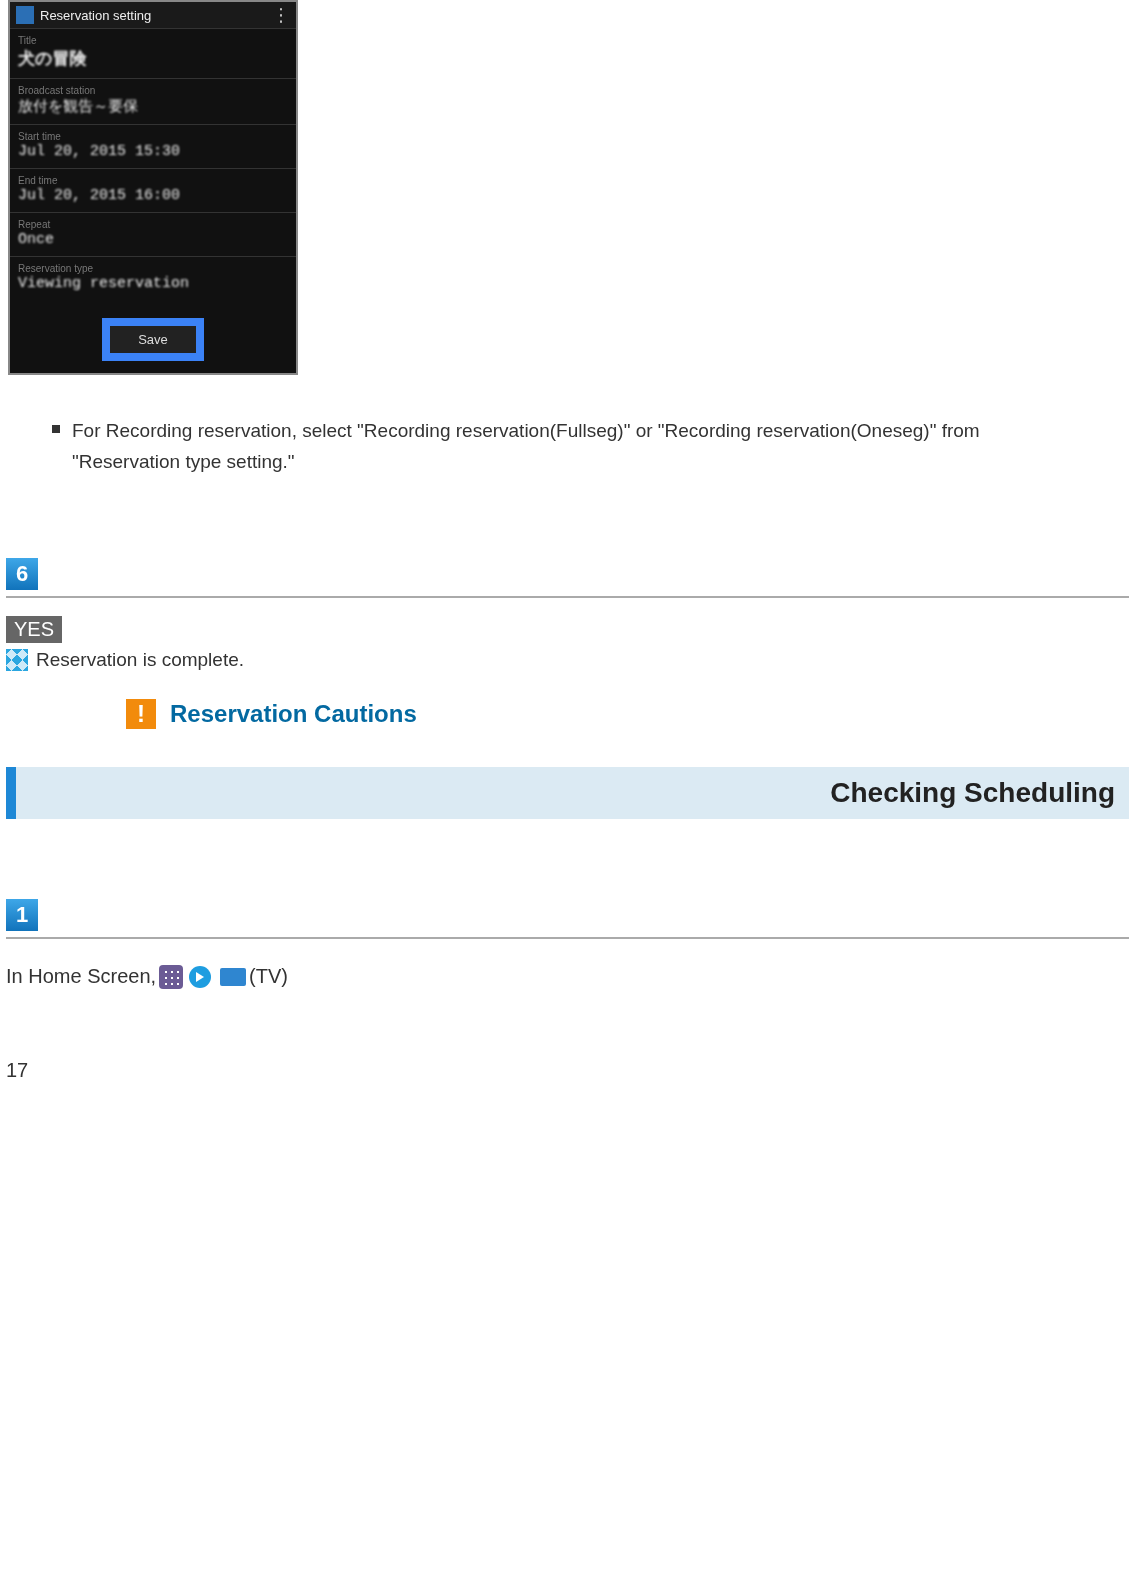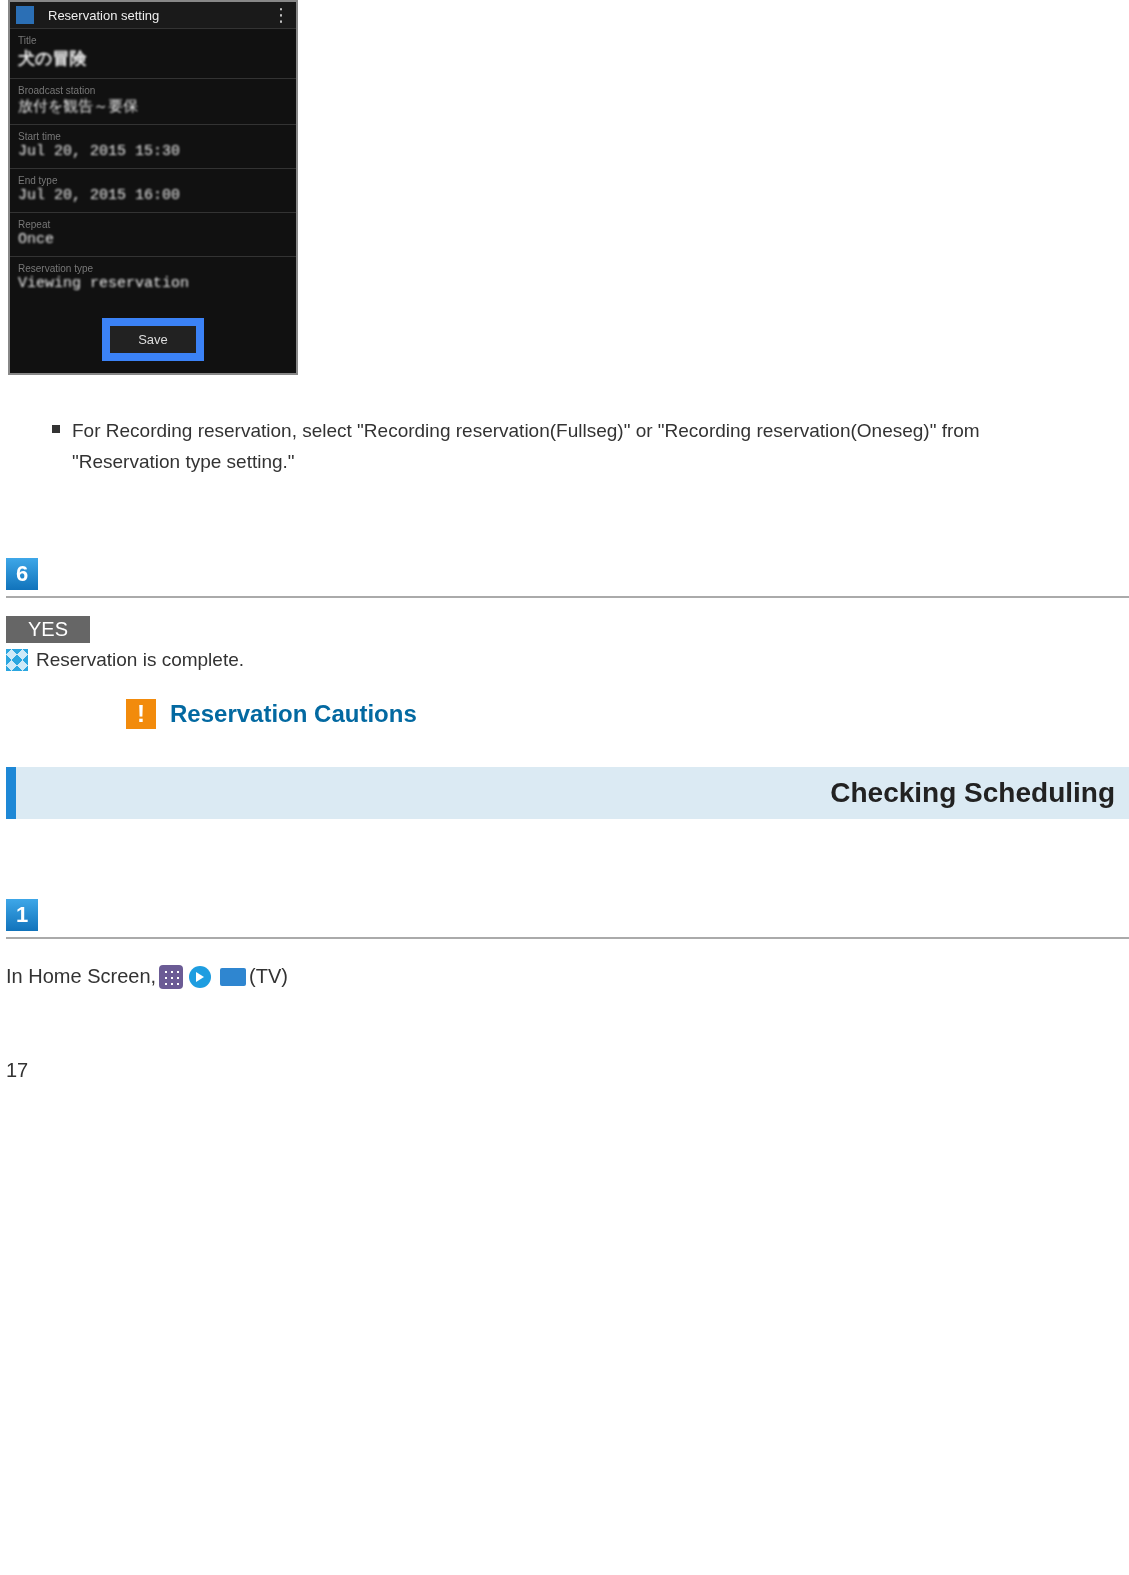--- a/index.html
+++ b/index.html
@@ -22,21 +22,20 @@
     background: #111;
     color: #eee;
     font-size: 13px;
   }
   .phone-title {
     display:flex;
     align-items:center;
     background:#1a1a1a;
     padding:4px 6px;
     border-bottom:1px solid #333;
-    gap:8px;
   }
   .phone-title .sq {
     width:18px;height:18px;background:#2b6fb5;margin-right:6px;
   }
   .phone-title .dots {
     margin-left:auto;color:#ccc;font-size:18px;line-height:14px;
   }
   .phone-field { padding:6px 8px 8px 8px; border-bottom:1px solid #333; }
   .phone-field .lbl { color:#777; font-size:10px; filter: blur(0.6px); }
   .phone-field .val { color:#eee; font-size:15px; filter: blur(0.8px); margin-top:1px;font-family:Liberation Mono, monospace;}
@@ -71,21 +70,21 @@
     margin-left:6px;
   }
   .step-hr {
     margin:6px 0 0 6px;
     height:2px; background:#aaa; border:none;
   }
   
   .yes-badge {
     display:inline-block;
     background:#666; color:#fff;
-    padding:2px 22px;
+    padding:2px 8px;
     font-size:20px;
     margin:18px 0 0 6px;
   }
   
   .flag-line { margin:6px 0 0 6px; font-size:19px; display:flex; align-items:center;}
   .flag-icon {
     width:22px;height:22px;
     background-image:
       linear-gradient(45deg,#2aa6e0 25%,transparent 25%),
       linear-gradient(-45deg,#2aa6e0 25%,transparent 25%),
@@ -176,21 +175,21 @@
     </div>
     <div class="phone-field">
       <div class="lbl">Broadcast station</div>
       <div class="val">放付を観告～要保</div>
     </div>
     <div class="phone-field">
       <div class="lbl">Start time</div>
       <div class="val">Jul 20, 2015 15:30</div>
     </div>
     <div class="phone-field">
-      <div class="lbl">End type</div>
+      <div class="lbl">End time</div>
       <div class="val">Jul 20, 2015 16:00</div>
     </div>
     <div class="phone-field">
       <div class="lbl">Repeat</div>
       <div class="val">Once</div>
     </div>
     <div class="phone-field nb">
       <div class="lbl">Reservation type</div>
       <div class="val">Viewing reservation</div>
     </div>

